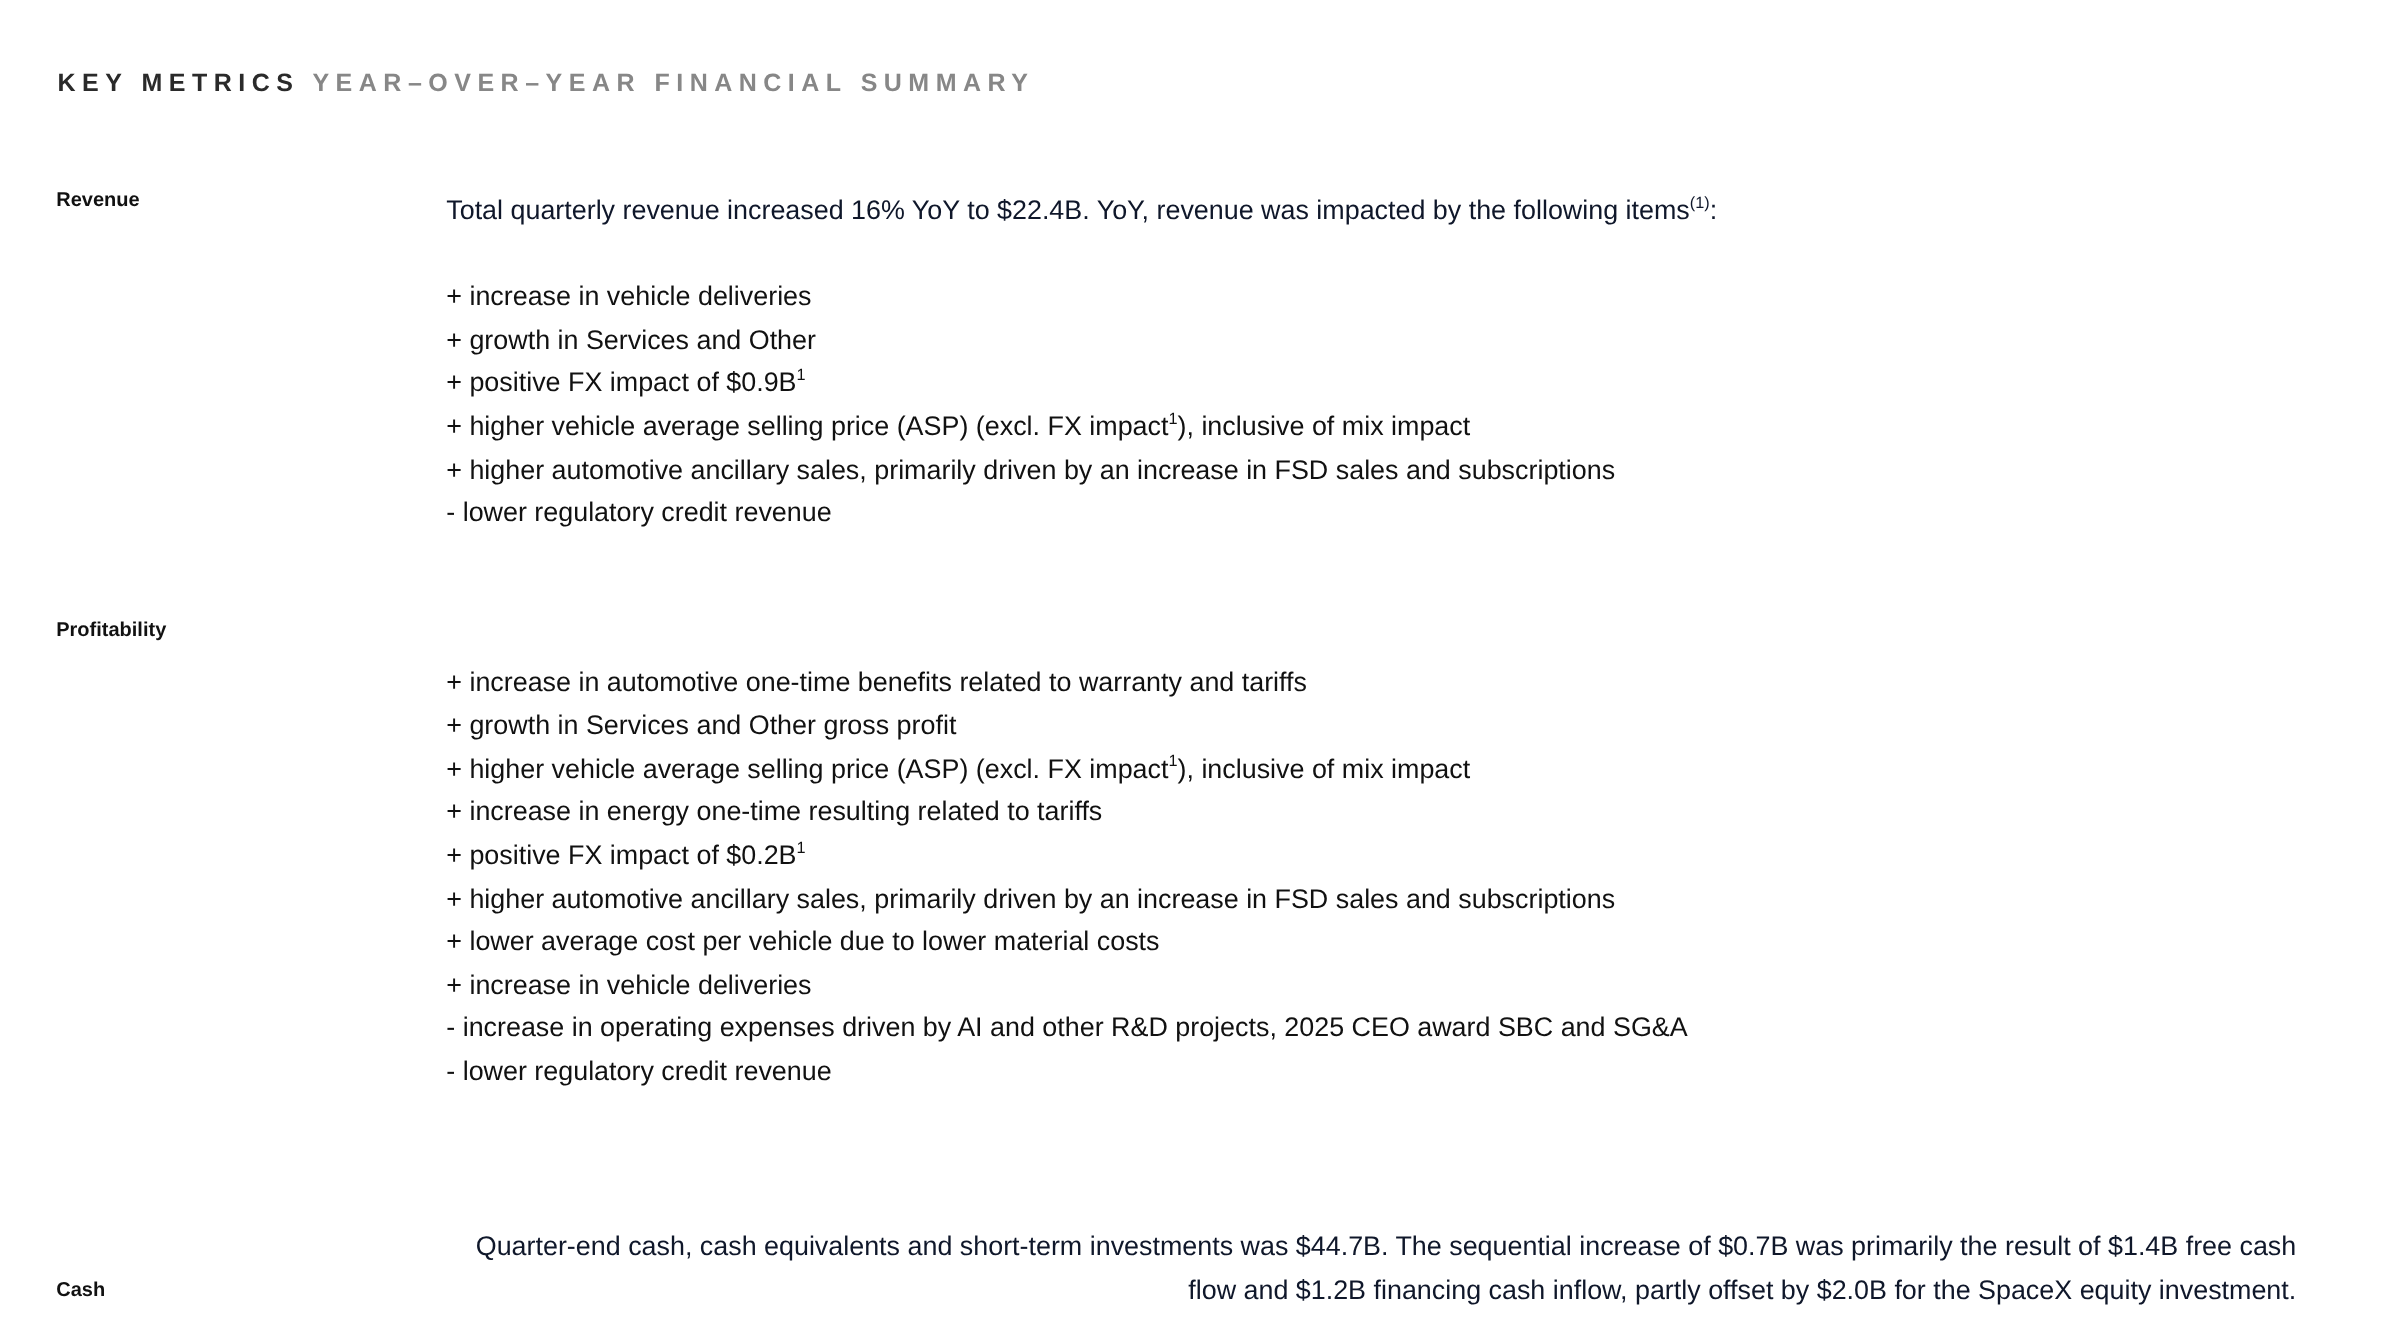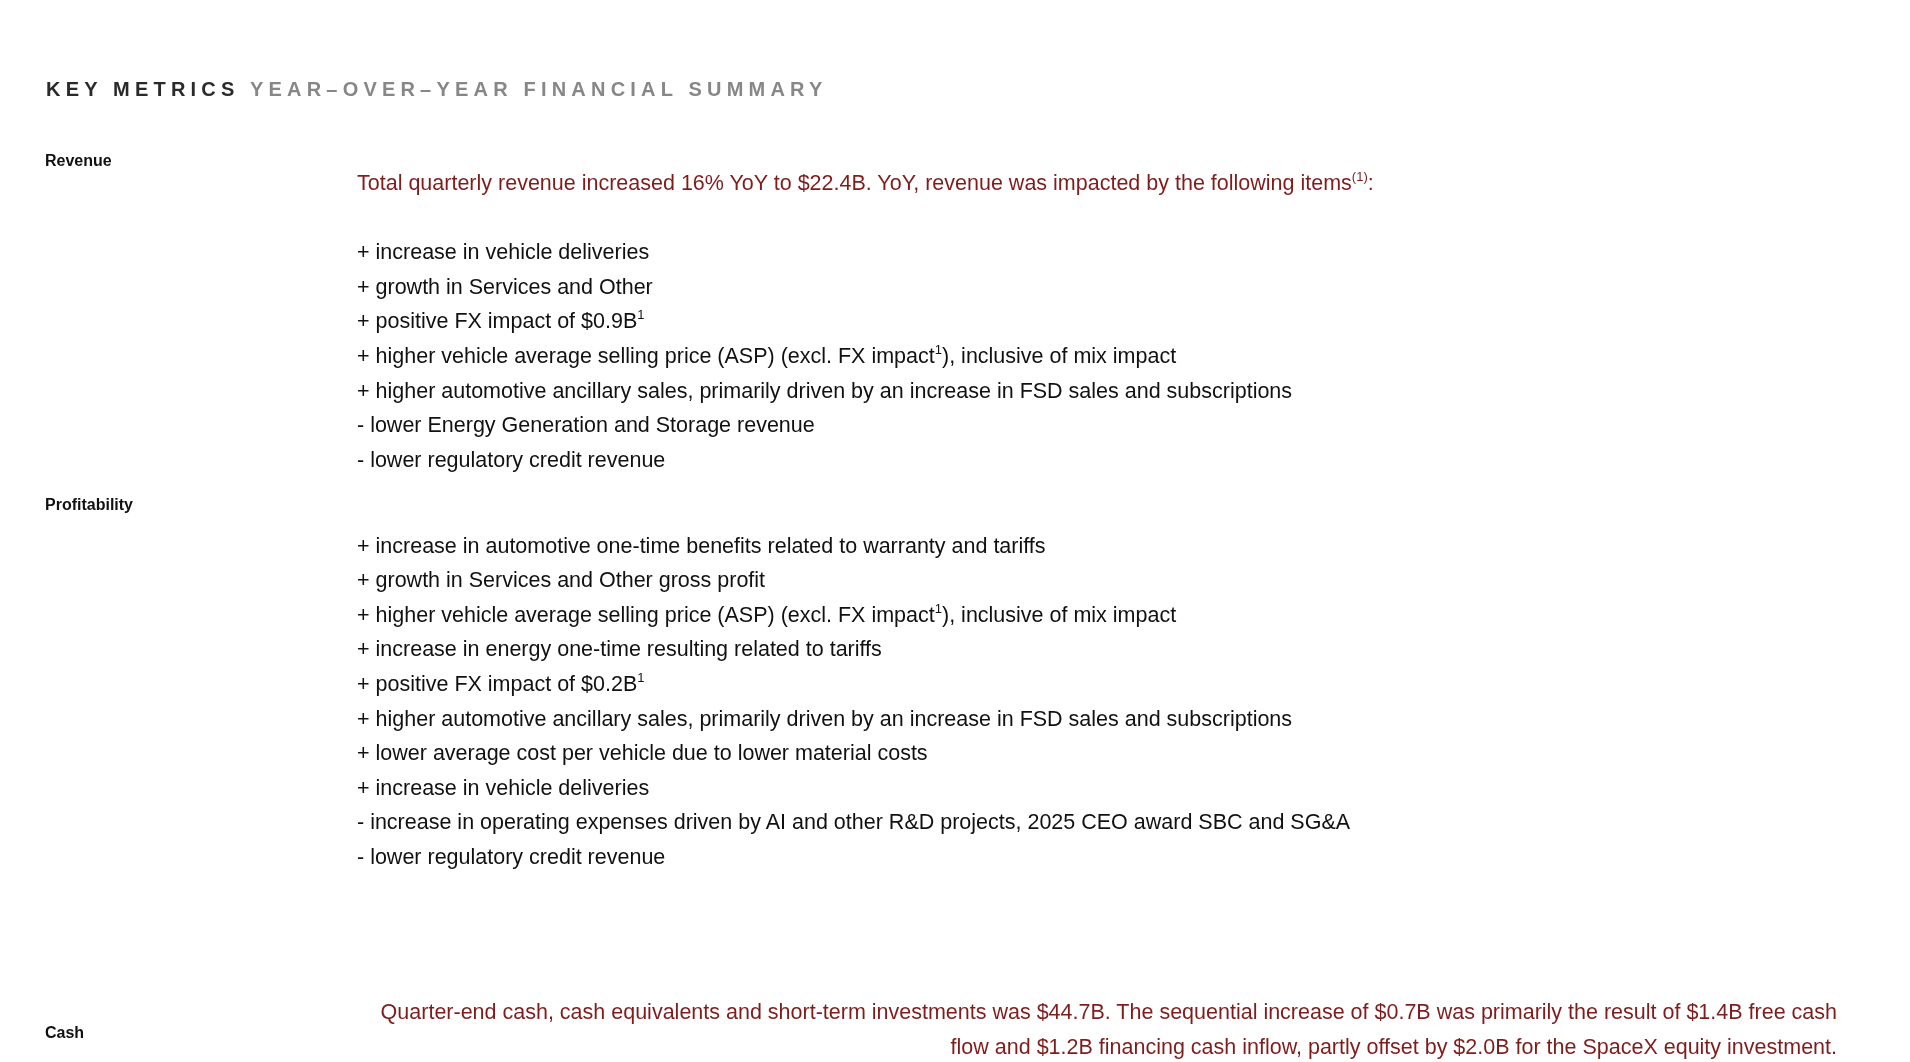--- a/index.html
+++ b/index.html
@@ -1,24 +1,24 @@
 <!DOCTYPE html>
 <html><head>
 <meta charset="utf-8">
 <style>
   html, body { margin: 0; padding: 0; background: #ffffff; }
   body { width: 1910px; height: 1062px; position: relative; overflow: hidden;
          font-family: "Liberation Sans", "DejaVu Sans", sans-serif; }
-  .header { position: absolute; left: 46px; top: 78px; font-size: 20px; font-weight: bold;
+  .header { position: absolute; left: 46px; top: 56px; font-size: 20px; font-weight: bold;
             letter-spacing: 5.2px; white-space: nowrap; }
   .header .k { color: #2a2a2a; }
   .header .s { color: #878787; }
   .section-label { position: absolute; left: 45px; font-size: 16px; font-weight: bold; color: #111111; }
   .section-body { position: absolute; left: 357px; width: 1450px; font-size: 21.5px; line-height: 34.6px; }
-  .intro { color: #7f1d1d; margin-top: 15px; }
+  .intro { color: #0f172a; }
   .items { margin-top: 34.6px; color: #111111; }
   .item { white-space: nowrap; }
   sup { font-size: 13px; line-height: 0; vertical-align: 9px; }
 </style>
 </head>
 <body>
 
 <div class="header">
   <span class="k">KEY METRICS</span>
   <span class="s">YEAR–OVER–YEAR FINANCIAL SUMMARY</span>
@@ -26,21 +26,20 @@
 
 <div class="section-label" style="top:152px;">Revenue</div>
 <div class="section-body" style="top:151px;">
   <div class="intro"><span>Total quarterly revenue increased 16% YoY to $22.4B. YoY, revenue was impacted by the following items</span><sup>(1)</sup><span>:</span></div>
   <div class="items">
       <div class="item"><span>+ increase in vehicle deliveries</span></div>
       <div class="item"><span>+ growth in Services and Other</span></div>
       <div class="item"><span>+ positive FX impact of $0.9B</span><sup>1</sup></div>
       <div class="item"><span>+ higher vehicle average selling price (ASP) (excl. FX impact</span><sup>1</sup><span>), inclusive of mix impact</span></div>
       <div class="item"><span>+ higher automotive ancillary sales, primarily driven by an increase in FSD sales and subscriptions</span></div>
-      <div class="item"><span>- lower Energy Generation and Storage revenue</span></div>
       <div class="item"><span>- lower regulatory credit revenue</span></div>
     </div>
 </div>
 
 <div class="section-label" style="top:496px;">Profitability</div>
 <div class="section-body" style="top:494px; width:1430px;">
   <div class="items">
       <div class="item"><span>+ increase in automotive one-time benefits related to warranty and tariffs</span></div>
       <div class="item"><span>+ growth in Services and Other gross profit</span></div>
       <div class="item"><span>+ higher vehicle average selling price (ASP) (excl. FX impact</span><sup>1</sup><span>), inclusive of mix impact</span></div>

